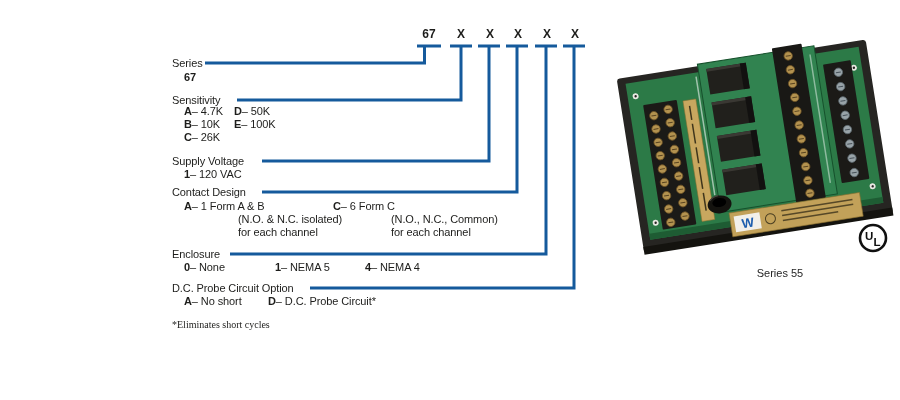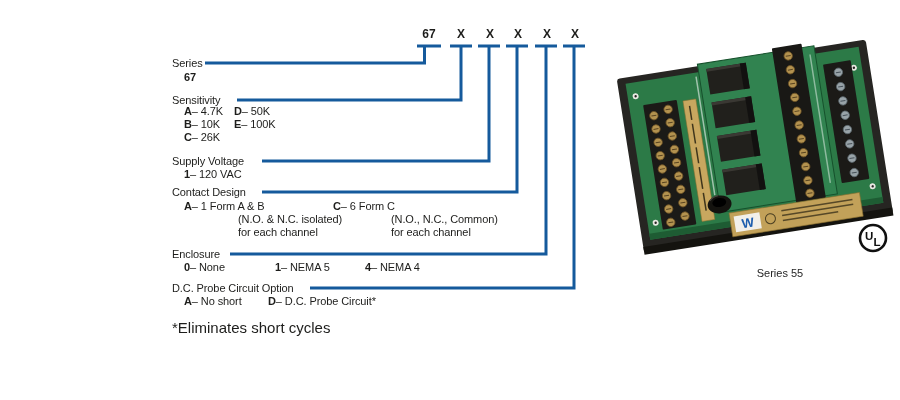--- a/index.html
+++ b/index.html
@@ -7,21 +7,21 @@
     position:relative; width:900px; height:344px; background:#ffffff;
     overflow:hidden; font-family:"Liberation Sans", sans-serif; color:#1d1d1b;
   }
   .abs { position:absolute; }
   .lbl { font-size:11px; white-space:nowrap; letter-spacing:-0.1px; }
   .opt { font-size:11px; white-space:nowrap; letter-spacing:-0.1px; }
   .opt b { font-weight:bold; }
   .opt .t { }
   .sub { font-size:11px; white-space:nowrap; letter-spacing:-0.1px;margin-left:41px; }
   .pn { font-size:12px; font-weight:bold; width:24px; text-align:center; white-space:nowrap; }
-  .footnote { font-size:15px; white-space:nowrap; }
+  .footnote { font-size:10px; white-space:nowrap;font-family:Liberation Serif, serif; }
   .caption { font-size:11px; text-align:center; color:#262626; }
   svg { display:block; }
   #connectors { position:absolute; left:0; top:0; pointer-events:none; }
 </style>
 </head>
 <body>
 
 <div class="stage">
 
   <svg id="connectors" width="900" height="400" viewBox="0 0 900 400">

